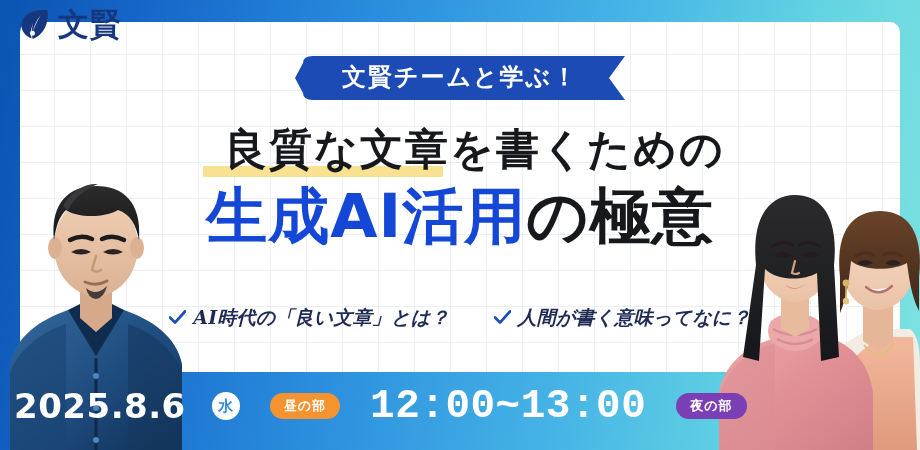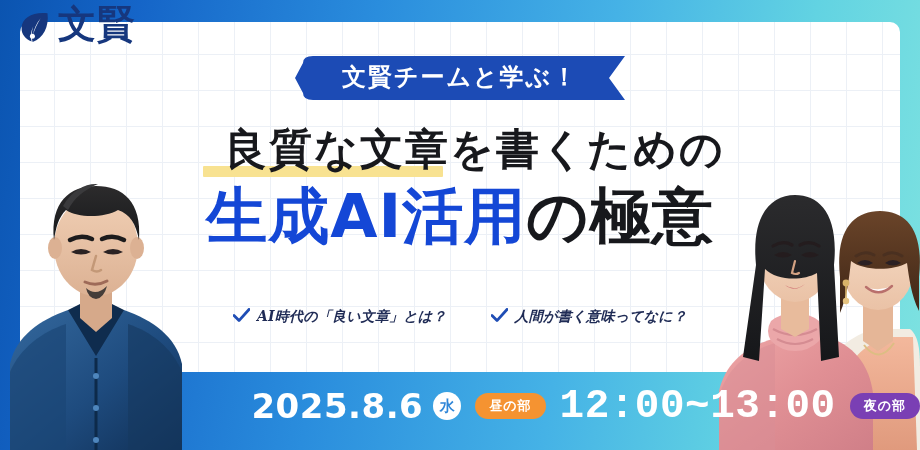--- a/index.html
+++ b/index.html
@@ -52,22 +52,22 @@
     position: absolute;
     left: 20px;
     top: 8px;
     display: flex;
     align-items: center;
     gap: 8px;
     z-index: 12;
   }
   #logo .mark { width: 30px; height: 32px; display: block; }
   #logo .wordmark {
-    font-family: Liberation Mono, monospace;
-    font-size: 38px;
+    font-family: Liberation Sans, sans-serif;
+    font-size: 31px;
     font-weight: 700;
     color: #16377e;
     letter-spacing: 1px;
     line-height: 1;
   }
 
   
   .person {
     position: absolute;
     bottom: 0;
@@ -159,39 +159,39 @@
   }
   .bullet {
     display: flex;
     align-items: center;
     gap: 7px;
     white-space: nowrap;
   }
   .bullet .check { width: 17px; height: 15px; display: block; flex: none; }
   .bullet .label {
     font-family: "DejaVu Serif", "Liberation Serif", serif;
-    font-size: 14px;
+    font-size: 19px;
     font-weight: 700;
     font-style: italic;
     color: #1f2b55;
     letter-spacing: .2px;
     line-height: 1;
   }
 
   
   #datebar {
     position: absolute;
     left: 14px; right: 0;
     top: 381px;
     height: 50px;
     z-index: 20;
     display: flex;
     align-items: center;
-    justify-content: flex-end;
-    gap: 14px;
+    justify-content: flex-start;
+    gap: 30px;
   }
   #date-text {
     font-family: "DejaVu Sans", "Liberation Sans", sans-serif;
     font-size: 34px;
     font-weight: 700;
     color: #ffffff;
     letter-spacing: .5px;
     line-height: 1;
   }
   #weekday {

